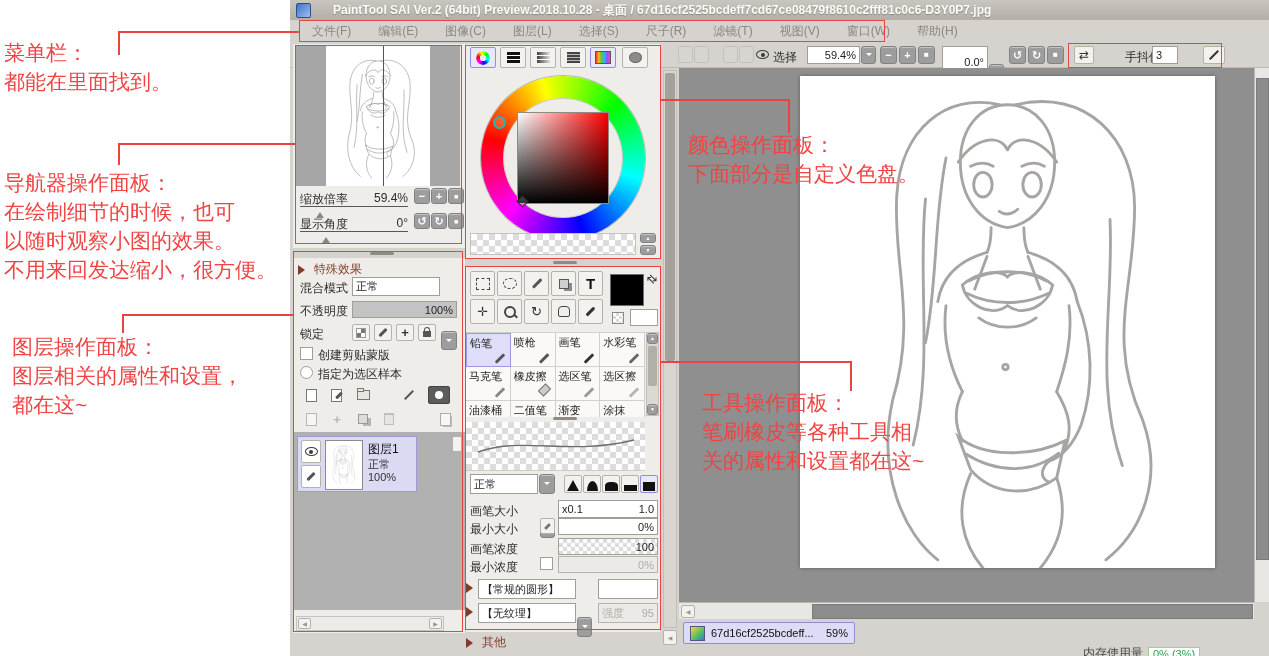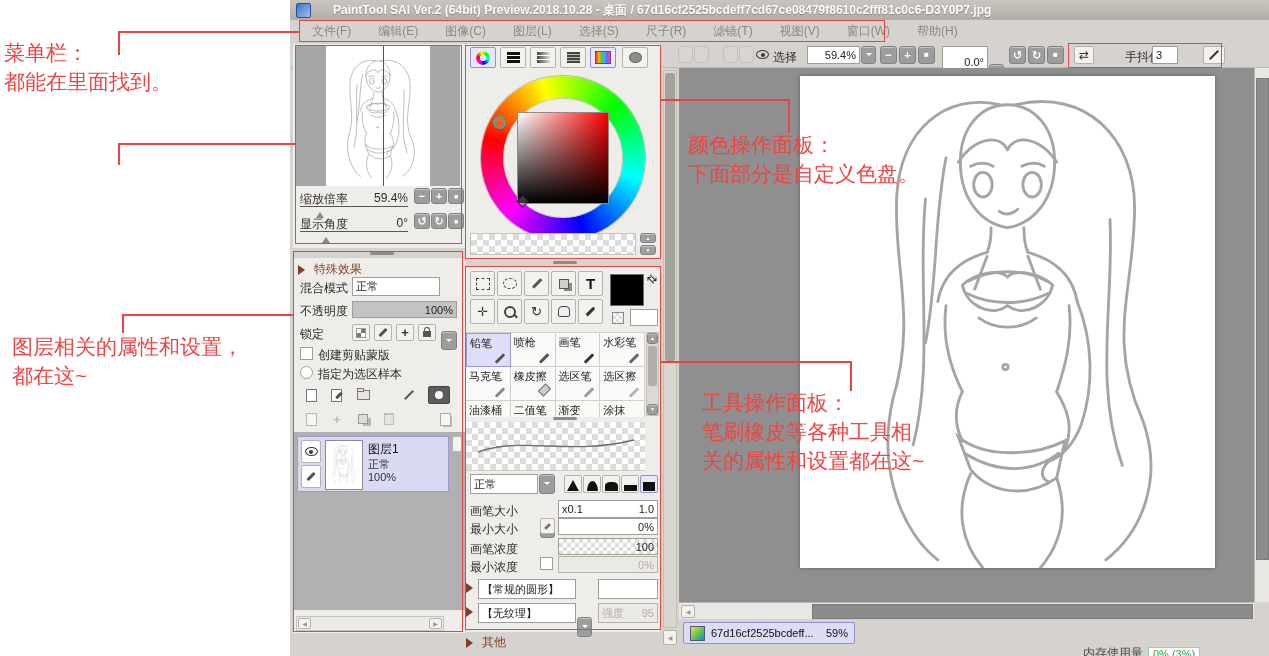--- a/index.html
+++ b/index.html
@@ -223,21 +223,21 @@
         <div class="i-shapes"></div>
       </div>
     <div class="abs btnlite" style="left:88px;top:410px;width:22px;height:18px;background:transparent;border:none;opacity:.55;">
         <div class="i-trash"></div>
       </div>
     <div class="abs btnlite" style="left:144px;top:410px;width:22px;height:18px;background:transparent;border:none;opacity:.55;">
         <div class="i-doc" style="box-shadow:2px 2px 0 -1px #999;"></div>
       </div>
 
     <div class="abs" style="left:3px;top:432px;width:172px;height:178px;background:#b1b1b1;"></div>
-    <div class="abs" style="left:7px;top:436px;width:152px;height:56px;background:#dadaf3;border:1px solid #9c9cd4;box-sizing:border-box;">
+    <div class="abs" style="left:7px;top:436px;width:120px;height:56px;background:#dadaf3;border:1px solid #9c9cd4;box-sizing:border-box;">
       <div class="btnlite" style="position:absolute;left:3px;top:3px;width:20px;height:23px;background:#fff;">
           <div class="i-eye"></div>
         </div>
       <div class="btnlite" style="position:absolute;left:3px;top:28px;width:20px;height:23px;background:#fff;">
           <div class="i-pencil" style="width:10px;"></div>
         </div>
       <div style="position:absolute;left:27px;top:3px;width:36px;height:48px;background:#fff;border:1px solid #8a8a8a;overflow:hidden;">
         <svg width="34" height="46" viewBox="0 0 200 240">
             <use href="#girl"></use>
           </svg>
@@ -475,21 +475,28 @@
 
   <div class="abs" style="left:1083px;top:645px;display:flex;align-items:center;gap:5px;">
     <span style="font-size:12px;color:#4a4a4a;">内存使用量</span>
     <span style="font-size:11px;color:#2f9e4f;background:#fff;border:1px solid #9fcf9f;padding:0 4px;">0% (3%)</span>
   </div>
 
   <div class="note" style="left:4px;top:38px;">
     <div>菜单栏：</div>
     <div>都能在里面找到。</div>
   </div>
+  <div class="note" style="left:4px;top:168px;">
+    <div>导航器操作面板：</div>
+    <div>在绘制细节的时候，也可</div>
+    <div>以随时观察小图的效果。</div>
+    <div>不用来回发达缩小，很方便。</div>
+  </div>
   <div class="note" style="left:12px;top:332px;">
+    <div>图层操作面板：</div>
     <div>图层相关的属性和设置，</div>
     <div>都在这~</div>
   </div>
   <div class="note" style="left:688px;top:130px;">
     <div>颜色操作面板：</div>
     <div>下面部分是自定义色盘。</div>
   </div>
   <div class="note" style="left:702px;top:388px;">
     <div>工具操作面板：</div>
     <div>笔刷橡皮等各种工具相</div>

